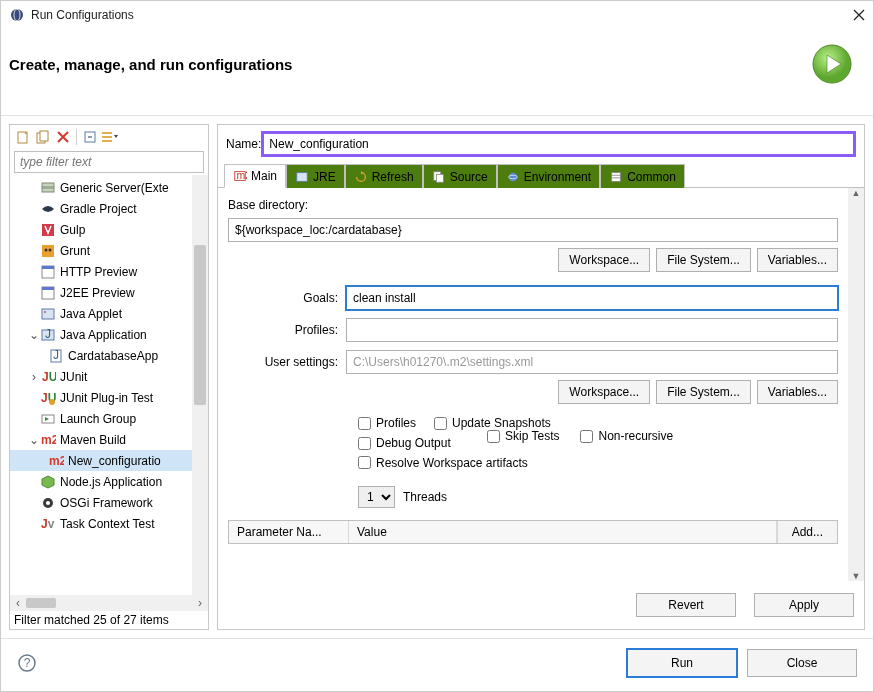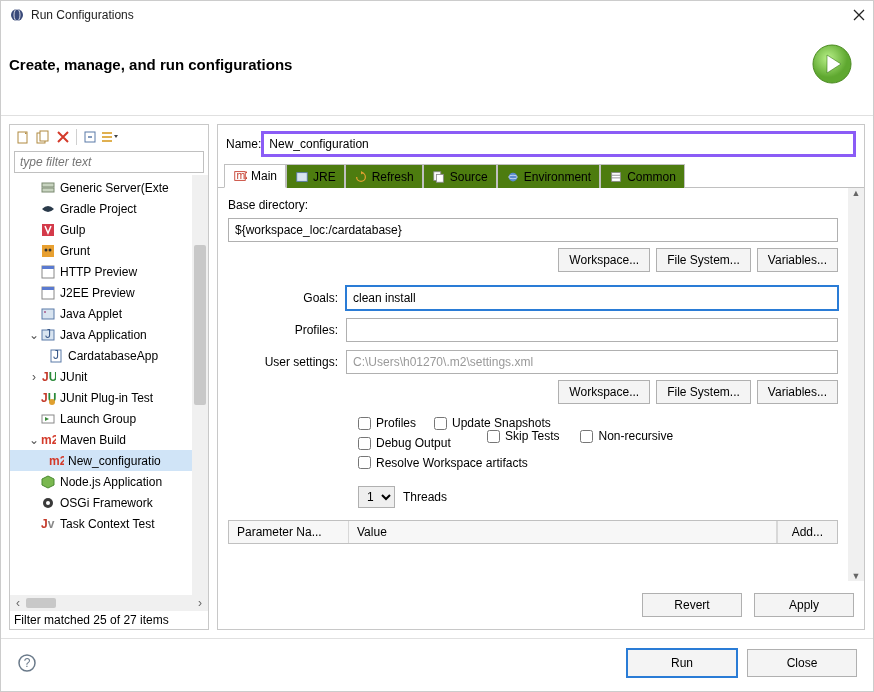--- a/index.html
+++ b/index.html
@@ -56,21 +56,21 @@
 .checks { display: flex; flex-wrap: wrap; gap: 6px 18px; margin-left: 130px; margin-top: 6px; }
 .check { display: flex; align-items: center; gap: 5px; }
 .check input { width: 13px; height: 13px; }
 .threads-row { display: flex; align-items: center; gap: 8px; margin-left: 130px; margin-top: 4px; }
 .threads-row select { padding: 2px 4px; border: 1px solid #b0b0b0; }
 .param-table { display: flex; margin-top: 6px; border: 1px solid #c0c0c0; }
 .param-table .col-head { padding: 4px 8px; background: #f7f7f7; border-right: 1px solid #d8d8d8; }
 .param-table .col1 { width: 120px; }
 .param-table .col2 { flex: 1; }
 .param-table .add-btn { padding: 4px 14px; border-left: 1px solid #d8d8d8; background: #f4f4f4; cursor: pointer; }
-.action-row { display: flex; justify-content: flex-end; gap: 12px; padding: 12px 10px; }
+.action-row { display: flex; justify-content: flex-end; gap: 18px; padding: 12px 10px; }
 .action-row .btn { min-width: 100px; }
 .footer { display: flex; align-items: center; padding: 10px 16px 14px 16px; border-top: 1px solid #e0e0e0; }
 .footer .help { width: 20px; height: 20px; cursor: pointer; }
 .footer .spacer { flex: 1; }
 .footer .fbtn { min-width: 110px; padding: 6px 16px; border: 1px solid #b0b0b0; background: #f4f4f4; cursor: pointer; margin-left: 10px; }
 .footer .fbtn.primary { border: 1px solid #2a7cd6; outline: 1px solid #2a7cd6; }
 svg { display: block; }
 </style>
 </head>
 <body>

